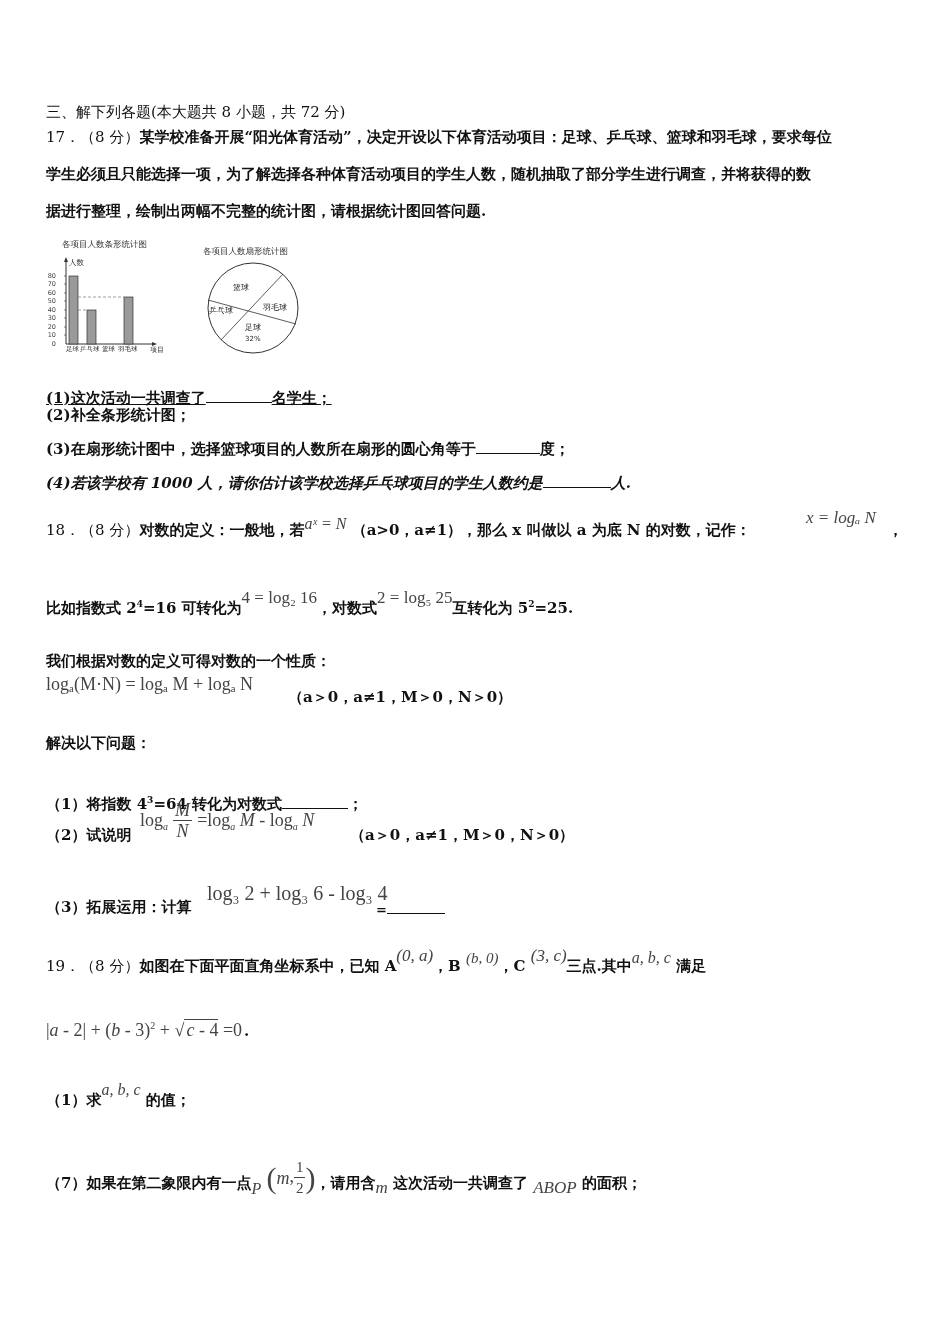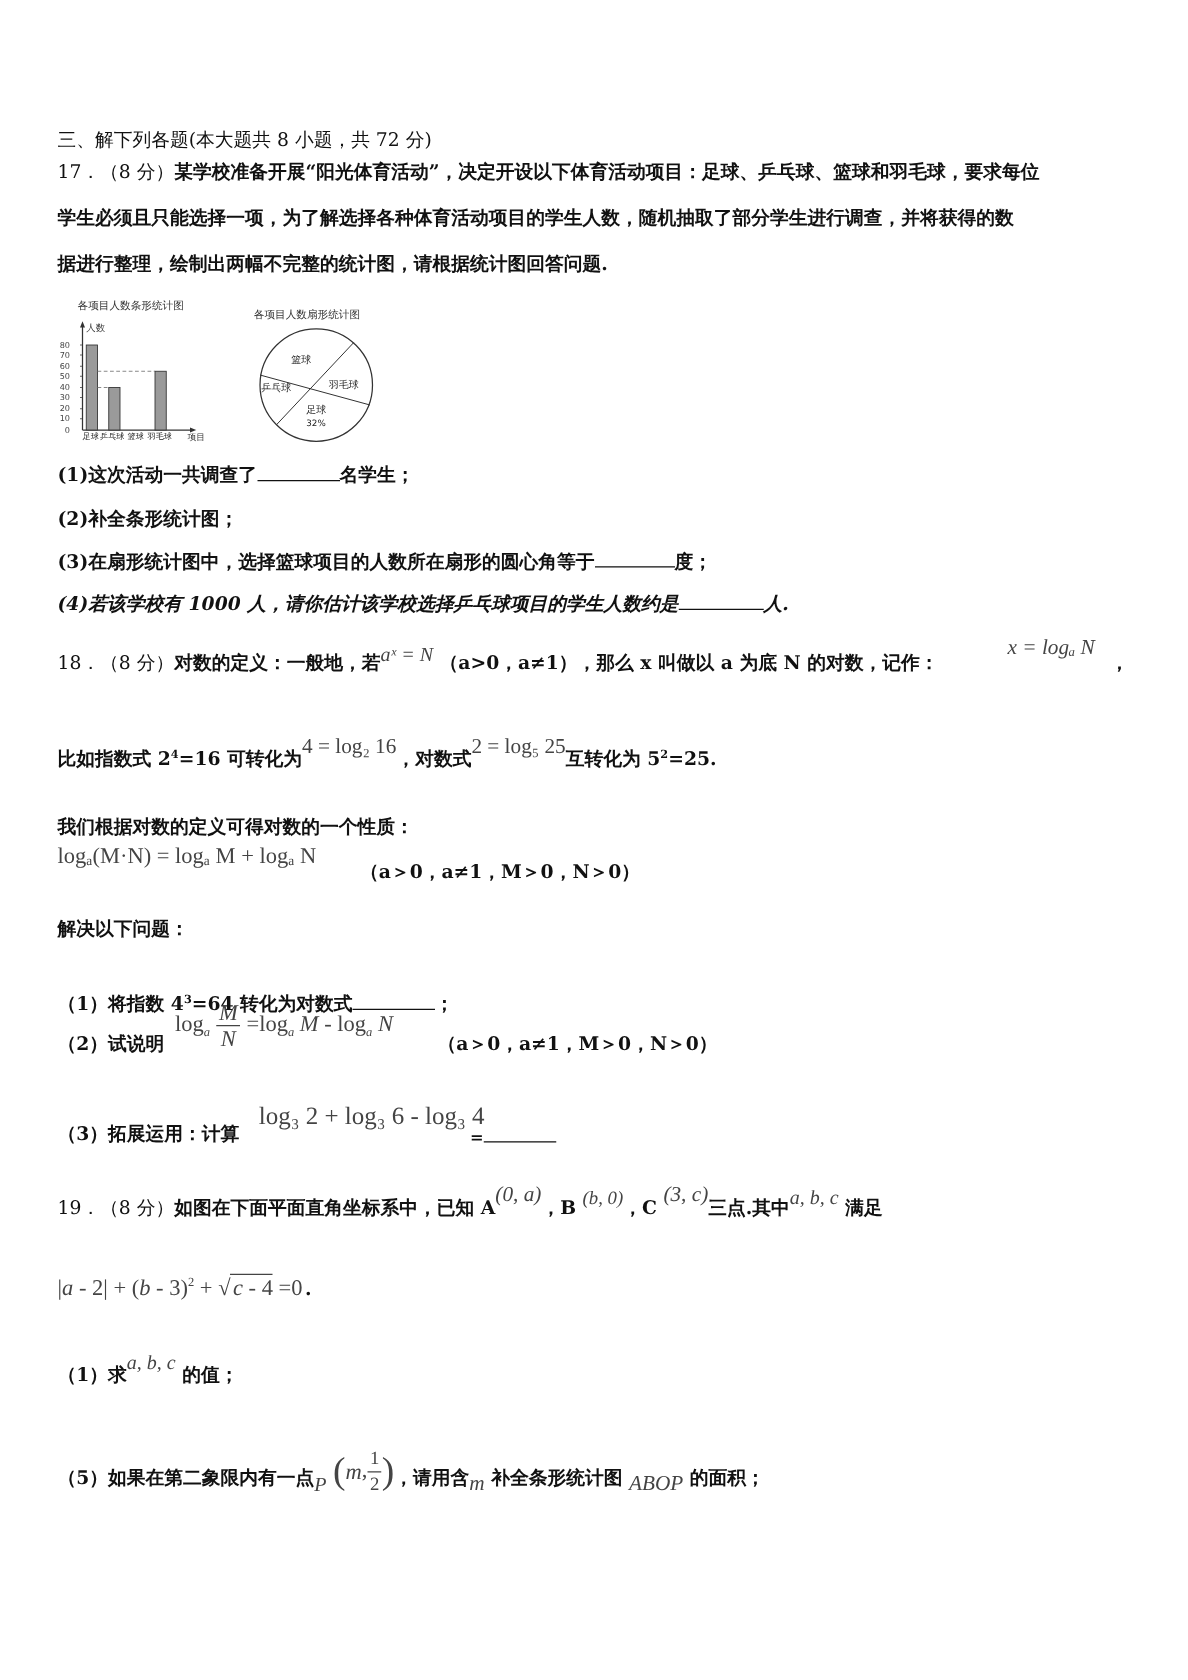--- a/index.html
+++ b/index.html
@@ -89,21 +89,21 @@
     <g font-size="8" fill="#222">
       <text x="38" y="50">篮球</text>
       <text x="68" y="70">羽毛球</text>
       <text x="50" y="90">足球</text>
       <text x="14" y="73">乒乓球</text>
       <text x="50" y="101" font-size="7">32%</text>
     </g>
   </svg>
 </div>
 
-<div class="abs t" style="left:46px;top:370px;">
+<div class="abs t" style="left:46px;top:388px;text-decoration:underline;">
   <span>(1)这次活动一共调查了</span><span class="blank" style="width:66px;"></span><span>名学生；</span>
 </div>
 <div class="abs t" style="left:46px;top:405px;">(2)补全条形统计图；</div>
 <div class="abs t" style="left:46px;top:439px;">
   <span>(3)在扇形统计图中，选择篮球项目的人数所在扇形的圆心角等于</span><span class="blank" style="width:64px;"></span><span>度；</span>
 </div>
 <div class="abs t" style="left:46px;top:473px;font-style:italic;">
   <span>(4)若该学校有 1000 人，请你估计该学校选择乒乓球项目的学生人数约是</span><span class="blank" style="width:68px;"></span><span>人.</span>
 </div>
 
@@ -160,20 +160,20 @@
 
 <div class="abs" style="left:46px;top:1020px;">
   <span class="m" style="font-size:18px;">|<i>a</i> - 2| + (<i>b</i> - 3)<sup style="font-size:10px;">2</sup> + √<span class="sqrt"><i>c</i> - 4</span> =0</span><span class="t" style="margin-left:2px;">.</span>
 </div>
 
 <div class="abs t" style="left:46px;top:1090px;">
   <span>（1）求</span><span class="m mi" style="font-size:16px;position:relative;top:-10px;">a, b, c</span>&nbsp;<span>的值；</span>
 </div>
 
 <div class="abs t" style="left:46px;top:1163px;">
-  <span>（5）如果在第二象限内有一点</span><span class="m mi" style="font-size:16px;position:relative;top:6px;">P</span>
+  <span>（7）如果在第二象限内有一点</span><span class="m mi" style="font-size:16px;position:relative;top:6px;">P</span>
   <span class="m" style="font-size:18px;display:inline-block;vertical-align:middle;position:relative;top:-6px;">
     <span style="font-size:30px;font-weight:100;vertical-align:middle;">(</span><i style="vertical-align:middle;">m</i>,<span class="frac" style="font-style:normal;vertical-align:middle;">
         <span class="num" style="font-size:15px;">1</span>
         <span class="den" style="font-size:15px;">2</span>
       </span><span style="font-size:30px;font-weight:100;vertical-align:middle;">)</span>
-  </span><span>，请用含</span><span class="m mi" style="font-size:17px;position:relative;top:5px;">m</span>&nbsp;<span>补全条形统计图</span>&nbsp;<span class="m mi" style="font-size:17px;position:relative;top:5px;">ABOP</span>&nbsp;<span>的面积；</span>
+  </span><span>，请用含</span><span class="m mi" style="font-size:17px;position:relative;top:5px;">m</span>&nbsp;<span>这次活动一共调查了</span>&nbsp;<span class="m mi" style="font-size:17px;position:relative;top:5px;">ABOP</span>&nbsp;<span>的面积；</span>
 </div>
 
 </body></html>

